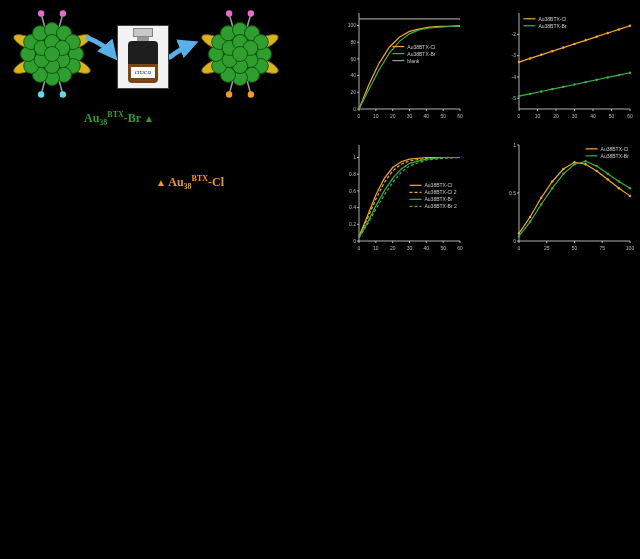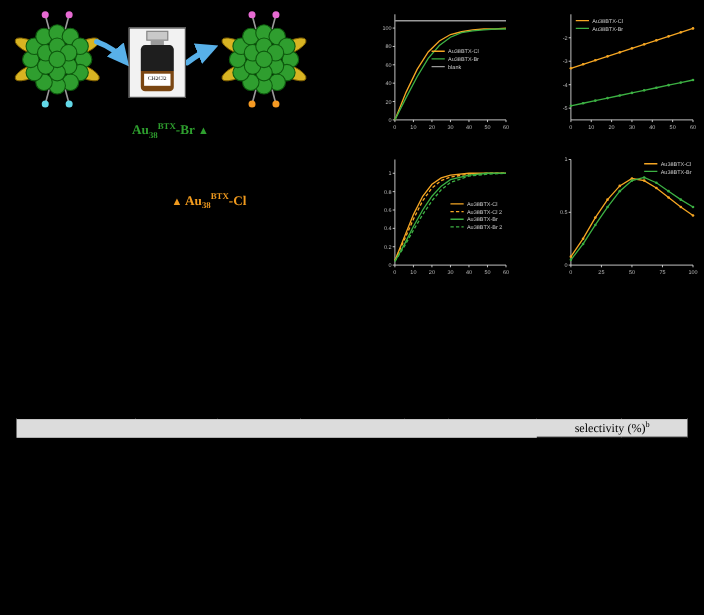--- a/index.html
+++ b/index.html
@@ -14,21 +14,21 @@
   .vial .cap{width:20px;height:9px;background:#c9c9c9;border:1px solid #838383;margin:2px auto 0;box-sizing:border-box;}
   .vial .neck{width:12px;height:4px;background:#9a9a9a;margin:0 auto;}
   .vial .body{width:30px;height:42px;margin:0 auto;border-radius:4px;position:relative;
         background:linear-gradient(#1e1e1e 0 55%,#7a4612 55% 100%);}
   .vial .lab{position:absolute;left:3px;right:3px;bottom:5px;height:11px;background:#fff;
         font-size:5px;line-height:11px;text-align:center;color:#000;overflow:hidden;}
   .lbl{position:absolute;font-size:12px;font-weight:bold;white-space:nowrap;}
   .lbl sub{font-size:8px;}
   .lbl sup{font-size:8px;}
   .lbl .tri{font-size:10px;}
-  #label-br{left:84px;top:110px;margin-left:36px;}
+  #label-br{left:84px;top:110px;}
   #label-cl{left:156px;top:174px;}
   .chart{position:absolute;background:#000;}
   #chart-a{left:340px;top:8px;}
   #chart-b{left:500px;top:8px;}
   #chart-c{left:340px;top:140px;}
   #chart-d{left:500px;top:140px;}
   .tablewrap{position:absolute;left:15px;top:380px;width:610px;}
   table{width:100%;border-collapse:collapse;background:#dcdcdc;color:#000;font-size:11px;
         font-family:"Liberation Serif",serif;}
   th{font-weight:normal;text-align:center;vertical-align:middle;padding:1px 2px;line-height:1.15;}
@@ -328,23 +328,17 @@
           <col style="width:63px">
           <col style="width:75px">
         <col style="width:75px">
           <col style="width:95px">
           <col style="width:40px">
         <col style="width:80px">
           <col style="width:77px">
           <col style="width:60px">
       </colgroup>
       <thead>
-        <tr class="r1">
-          <th colspan="7"></th>
-          <th colspan="2" class="sel">
-            <span>selectivity (%)</span><sup>b</sup>
-          </th>
-        </tr>
       </thead>
     </table>
   </div>
 
 </div>
 
 </body></html>

